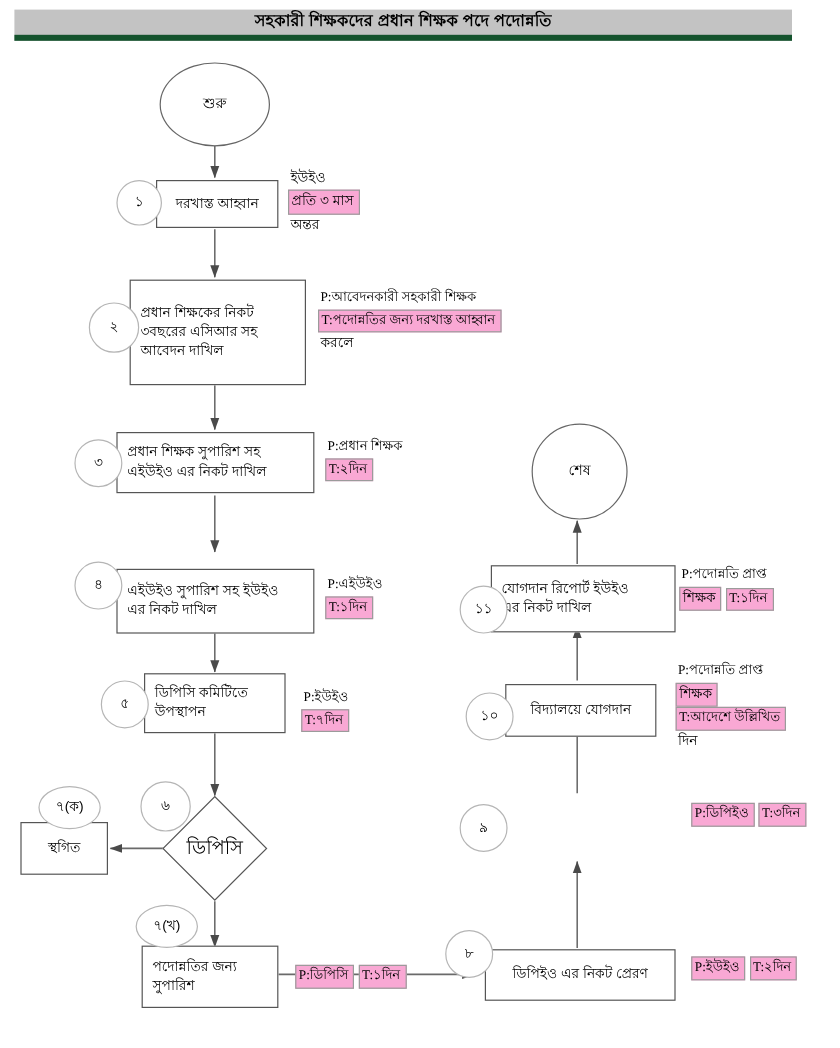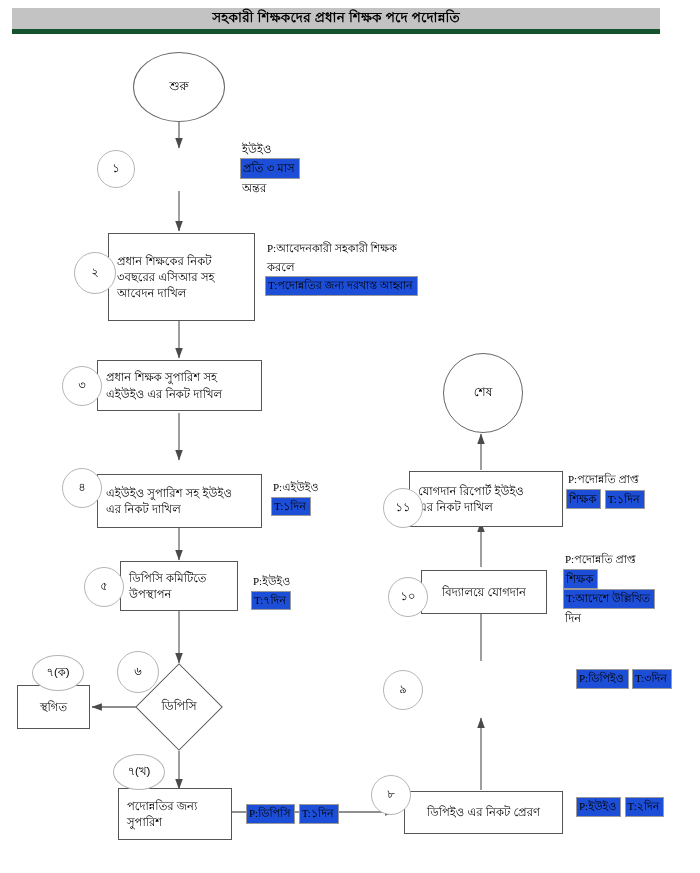--- a/index.html
+++ b/index.html
@@ -105,39 +105,39 @@
     border: 1px solid #555;
     transform: rotate(45deg);
   }
   .diamond-wrap .dlabel {
     position: absolute;
     left: 0; top: 0;
     width: 100%; height: 100%;
     display: flex;
     align-items: center;
     justify-content: center;
-    font-size: 12px;
+    font-size: 16px;
     color: #000;
     white-space: nowrap;
     font-family: Liberation Mono, monospace;
   }
 
   
   .note {
     position: absolute;
     box-sizing: border-box;
     font-size: 11.5px;
     line-height: 1.42;
     color: #000;
     z-index: 3;
   }
   .note .note-line { display: block; white-space: nowrap; }
   .note .boxed {
     border: 1px solid #9b9b9b;
-    background: #1d4ed8;
+    background: #f9a8d4;
     display: inline-block;
     padding: 1px 4px 1px 2px;
   }
   .note .plain { padding: 1px 4px 1px 2px; }
   .note .pt { font-family: "Liberation Serif", "DejaVu Serif", serif; font-size: 11px; }
 
   
   #connectors { position: absolute; left:0; top:0; width:700px; height:873px; z-index:1; }
 </style>
 </head>
@@ -189,46 +189,53 @@
     <span>শেষ</span>
   </div>
 
   <div class="terminator" style="left:133px; top:52px; width:92px; height:70px;">
     <span>শুরু</span>
   </div>
 
   <div class="step-badge" style="left:97px; top:150px; width:38px; height:38px;">
     <span>১</span>
   </div>
+  <div class="node center" style="left:130px; top:150px; width:102px; height:40px;">
+    <span>দরখাস্ত আহ্বান</span>
+  </div>
   <div class="note" style="left:240px; top:140px; width:160px;">
     <span class="note-line plain">ইউইও</span>
     <span class="note-line boxed">প্রতি ৩ মাস</span>
     <span class="note-line plain">অন্তর</span>
   </div>
 
   <div class="step-badge" style="left:74px; top:252px; width:42px; height:42px;">
     <span>২</span>
   </div>
   <div class="node" style="left:108px; top:233px; width:147px; height:88px;">
     <span>প্রধান শিক্ষকের নিকট</span>
     <span>৩বছরের এসিআর সহ</span>
     <span>আবেদন দাখিল</span>
   </div>
   <div class="note" style="left:265px; top:240px; width:215px;">
     <span class="note-line plain pt">P:আবেদনকারী সহকারী শিক্ষক</span>
+    <span class="note-line boxed pt">T:পদোন্নতির জন্য দরখাস্ত আহ্বান</span>
     <span class="note-line plain">করলে</span>
-    <span class="note-line boxed pt">T:পদোন্নতির জন্য দরখাস্ত আহ্বান</span>
   </div>
 
   <div class="step-badge" style="left:62px; top:366px; width:40px; height:40px;">
     <span>৩</span>
   </div>
   <div class="node" style="left:97px; top:360px; width:165px; height:51px;">
     <span>প্রধান শিক্ষক সুপারিশ সহ</span>
     <span>এইউইও এর নিকট দাখিল</span>
+  </div>
+  <div class="note" style="left:271px; top:364px; width:110px;">
+    <span class="note-line plain pt">P:প্রধান শিক্ষক</span>
+    <span class="note-line boxed pt">T:২দিন</span>
   </div>
 
   <div class="step-badge" style="left:62px; top:468px; width:40px; height:40px;">
     <span>৪</span>
   </div>
   <div class="node" style="left:97px; top:462px; width:165px; height:54px;margin-top:12px;">
     <span>এইউইও সুপারিশ সহ ইউইও</span>
     <span>এর নিকট দাখিল</span>
   </div>
   <div class="note" style="left:271px; top:479px; width:100px;">

